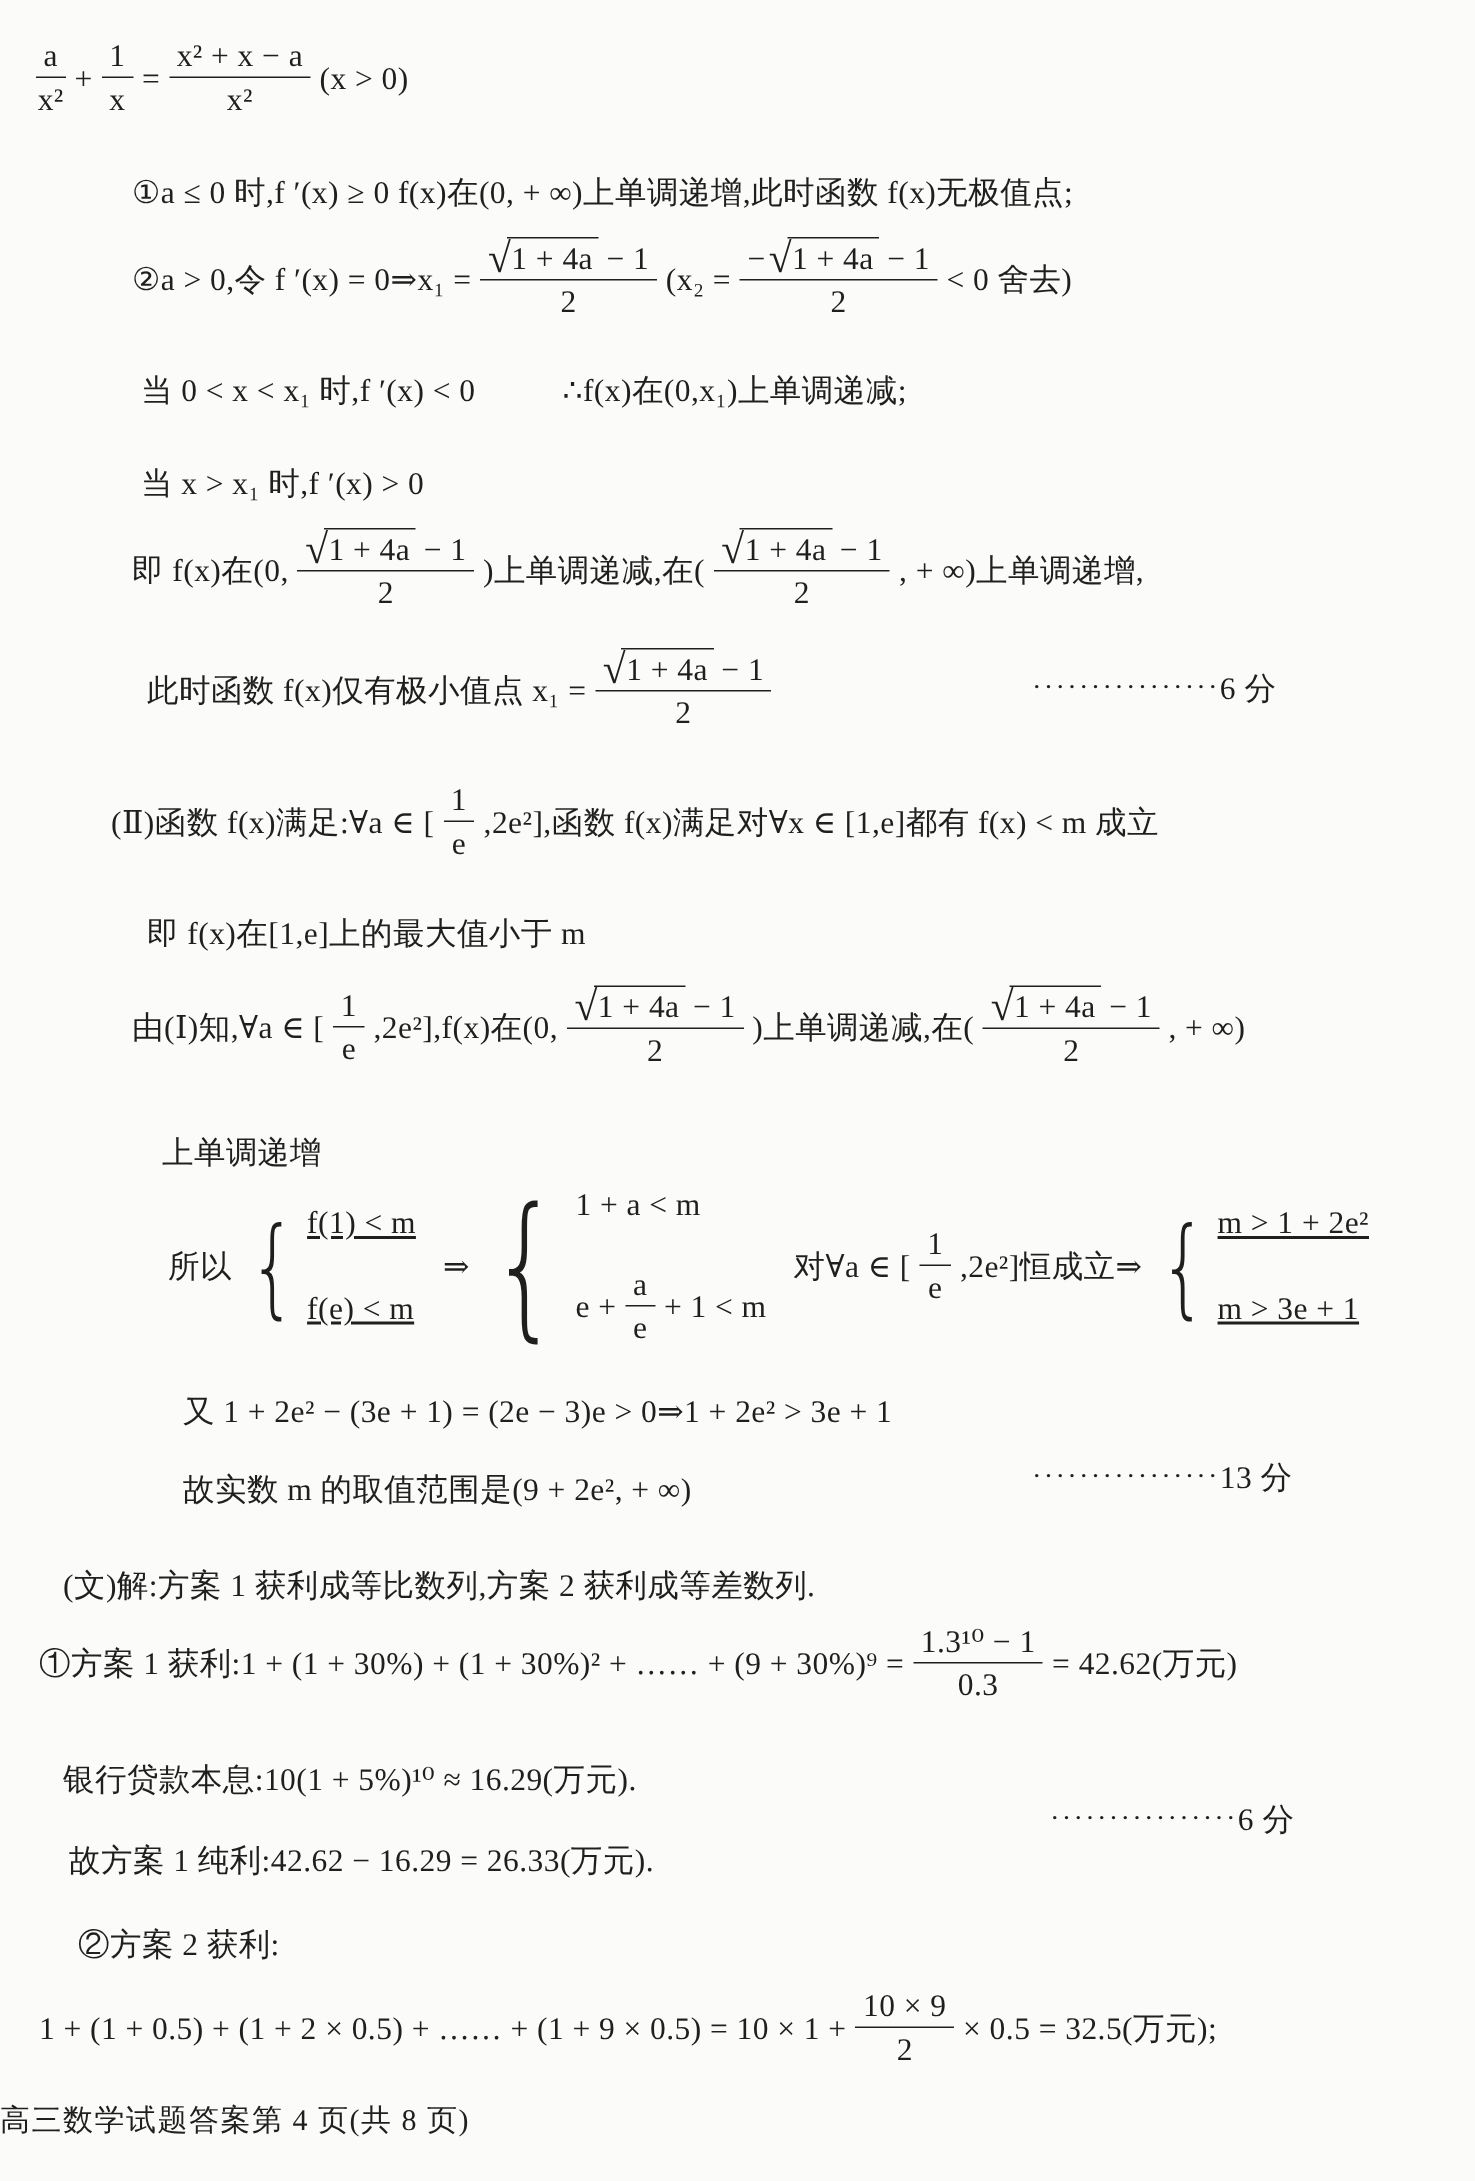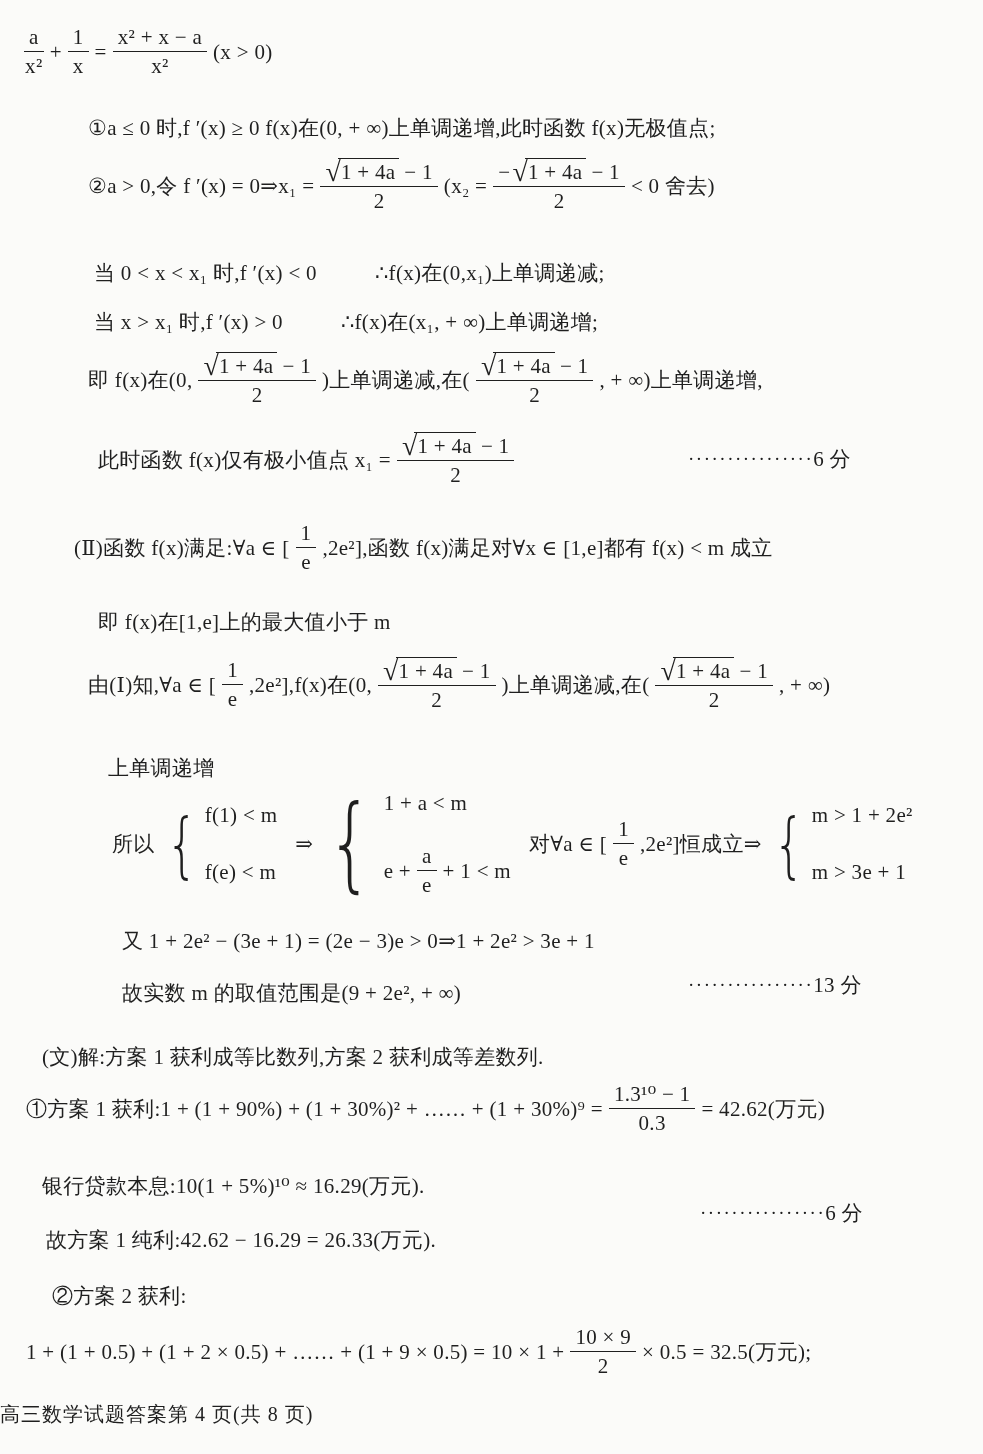--- a/index.html
+++ b/index.html
@@ -62,21 +62,21 @@
   .brace {
     font-family:"DejaVu Sans",sans-serif;
     font-weight:100;
     line-height:0.95;
     transform:scaleX(0.7);
     margin-right:0;
   }
   .cases.sm .brace { font-size:72px; }
   .cases.md .brace { font-size:104px; }
   .rows { display:inline-flex; flex-direction:column; align-items:flex-start; }
-  .cases.sm .rows { gap:31px; }
+  .cases.sm .rows { gap:31px;text-decoration:underline; }
   .cases.md .rows { gap:28px; }
   .row { display:inline-flex; align-items:center; }
 
   
   .score .dots { font-size:19px; letter-spacing:1.5px; }
   .score .score-label { font-size:21px; margin-left:0; }
 
   .footer { font-size:20px; letter-spacing:1px; }
 </style>
 </head>
@@ -124,28 +124,27 @@
         <span class="rsign">√</span>
         <span class="rcand">1 + 4a</span>
       </span>
       <span class="after">− 1</span>
     </span>
     <span class="den">2</span>
   </span>
   <span>&lt; 0 舍去)</span>
 </div>
 
-<div class="line" style="top:260px;left:94px">
+<div class="line" style="top:247px;left:94px">
   <span>当 0 &lt; x &lt; x₁ 时,f ′(x) &lt; 0</span>
   <span class="sep">∴f(x)在(0,x₁)上单调递减;</span>
 </div>
 
 <div class="line" style="top:309px;left:94px">
   <span>当 x &gt; x₁ 时,f ′(x) &gt; 0</span>
-  <span class="sep">∴f(x)在(x₁, + ∞)上单调递增;</span>
 </div>
 
 <div class="line" style="top:352px;left:88px">
   <span>即 f(x)在(0,</span>
   <span class="frac">
     <span class="num">
       <span class="sqrt">
         <span class="rsign">√</span>
         <span class="rcand">1 + 4a</span>
       </span>
@@ -284,21 +283,21 @@
 <div class="line score" style="top:972px;left:688px">
   <span class="dots">················</span>
   <span class="score-label">13 分</span>
 </div>
 
 <div class="line" style="top:1044px;left:42px">
   <span>(文)解:方案 1 获利成等比数列,方案 2 获利成等差数列.</span>
 </div>
 
 <div class="line" style="top:1082px;left:26px">
-  <span>①方案 1 获利:1 + (1 + 90%) + (1 + 30%)² + …… + (1 + 30%)⁹ =</span>
+  <span>①方案 1 获利:1 + (1 + 30%) + (1 + 30%)² + …… + (9 + 30%)⁹ =</span>
   <span class="frac">
     <span class="num">1.3¹⁰ − 1</span>
     <span class="den">0.3</span>
   </span>
   <span>= 42.62(万元)</span>
 </div>
 
 <div class="line" style="top:1173px;left:42px">
   <span>银行贷款本息:10(1 + 5%)¹⁰ ≈ 16.29(万元).</span>
 </div>

